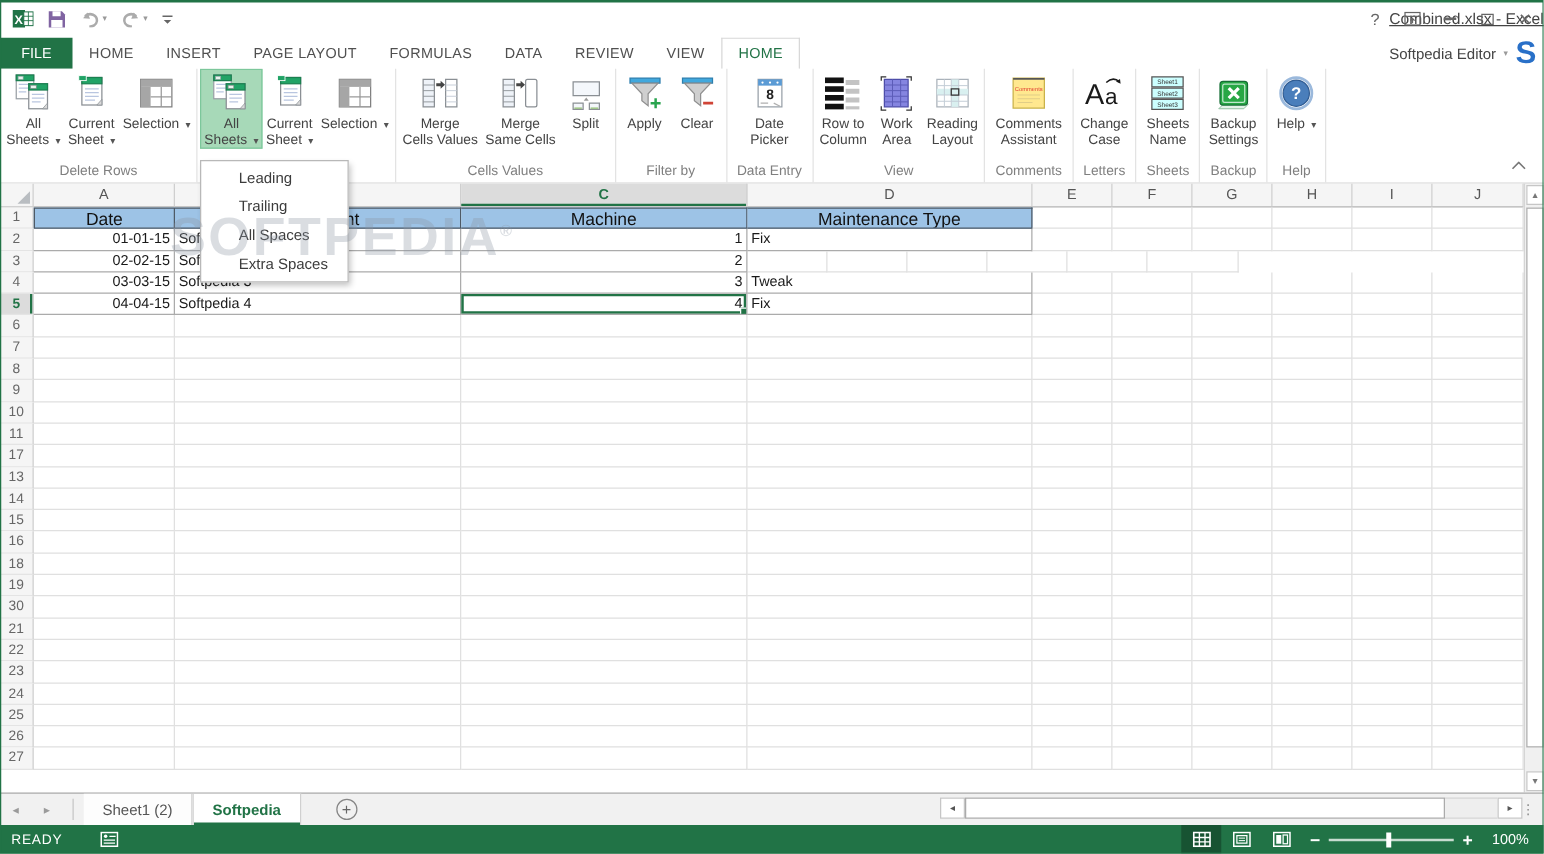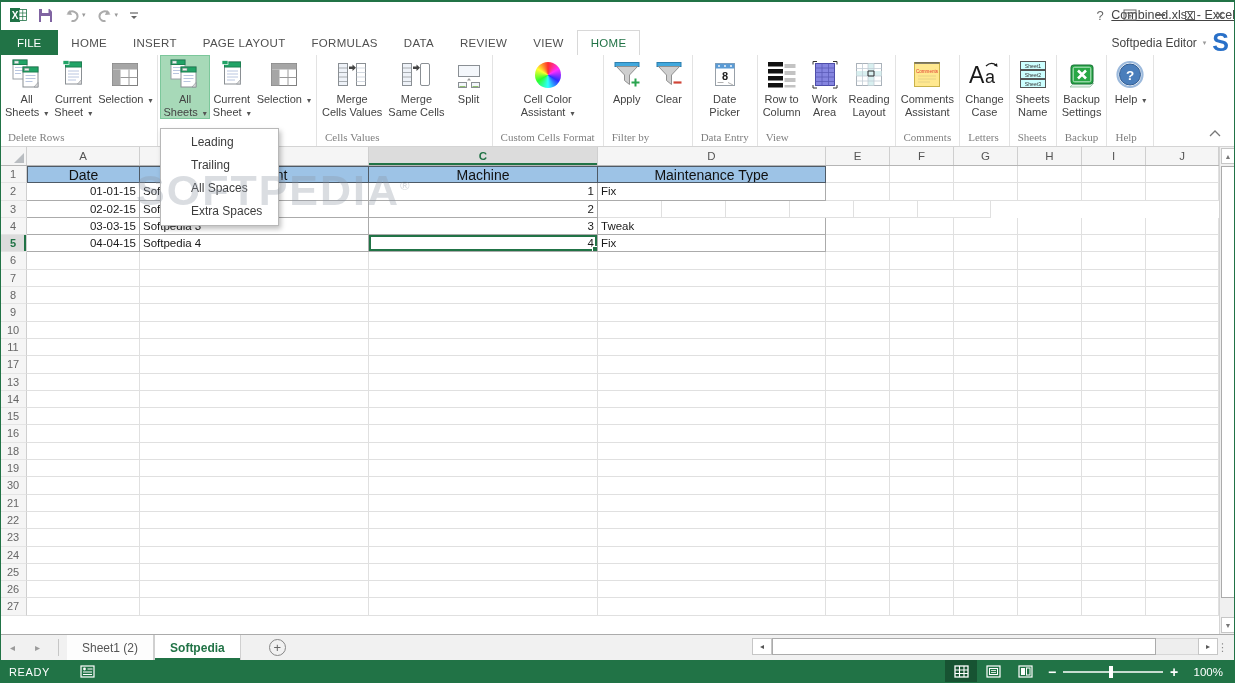--- a/index.html
+++ b/index.html
@@ -31,21 +31,21 @@
   .slogo { font-size:25px; font-weight:bold; color:#2970c8; line-height:1; }
 
   
   .ribbon { height:92px; display:flex; align-items:stretch; border-bottom:1px solid #d4d4d4; position:relative; background:#fff; }
   .rgroup { display:flex; flex-direction:column; border-right:1px solid #e3e3e3; padding:0 2px; }
   .rgroup-body { display:flex; flex:1; align-items:flex-start; justify-content:center; }
   .rbtn { display:flex; flex-direction:column; align-items:center; padding:2px 3px 0; min-width:42px; }
   .rbtn .ico { width:34px; height:34px; margin:1px auto 1px; }
   .rbtn .lbl { font-size:11px; line-height:1.2; color:#444; text-align:center; }
   .rbtn.active { background:#a7d9b8; box-shadow:inset 0 0 0 1px #7cc79b; }
-  .rgroup-label { font-size:11px; color:#7f7f7f; text-align:left; padding:1px 6px 3px; white-space:nowrap;font-family:Liberation Serif, serif; }
+  .rgroup-label { font-size:11px; color:#7f7f7f; text-align:center; padding:1px 6px 3px; white-space:nowrap; }
   .car { font-size:8px; color:#555; margin-left:2px; }
   .cw { width:26px; height:26px; border-radius:50%; margin:4px auto;
         background:conic-gradient(#ff2d2d,#ff2dff,#2d2dff,#2dffff,#2dff2d,#ffff2d,#ff2d2d); }
   .collapse-ribbon { position:absolute; right:14px; bottom:5px; }
 
   
   .ctx-menu { position:absolute; left:160px; top:128px; width:119px; background:#fff;
               border:1px solid #b8b8b8; box-shadow:2px 3px 5px rgba(0,0,0,.25); z-index:60; padding:2px 0; }
   .ctx-item { height:23px; line-height:23px; padding-left:30px; font-size:12px; color:#3c3c3c; }
 
@@ -297,31 +297,20 @@
                 <path d="M7.5 28.5 h6 M20.5 28.5 h6" stroke="#8fbf6f"></path>
               </svg></div>
             <div class="lbl">Split</div>
           </div>
         </div>
         <div class="rgroup-label">Cells Values</div>
       </div>
       <div class="rgroup">
         <div class="rgroup-body">
           <div class="rbtn">
-            <div class="ico">
-              <div class="cw"></div>
-            </div>
-            <div class="lbl">Cell Color<br>Assistant <span class="car">▾</span></div>
-          </div>
-        </div>
-        <div class="rgroup-label">Custom Cells Format</div>
-      </div>
-      <div class="rgroup">
-        <div class="rgroup-body">
-          <div class="rbtn">
             <div class="ico"><svg viewBox="0 0 34 34" width="34" height="34">
                 <rect x="5" y="4.5" width="24" height="4" fill="#41a8dd" stroke="#2d7fae"></rect>
                 <path d="M6.5 8.5 h21 l-8 8.5 v9.5 l-5 -4 v-5.5 z" fill="#cfcfcf" stroke="#909090"></path>
                 <path d="M21.5 24.5 h8 M25.5 20.5 v8" stroke="#2aa44f" stroke-width="2"></path>
               </svg></div>
             <div class="lbl">Apply</div>
           </div>
           <div class="rbtn">
             <div class="ico"><svg viewBox="0 0 34 34" width="34" height="34">
                 <rect x="5" y="4.5" width="24" height="4" fill="#41a8dd" stroke="#2d7fae"></rect>

